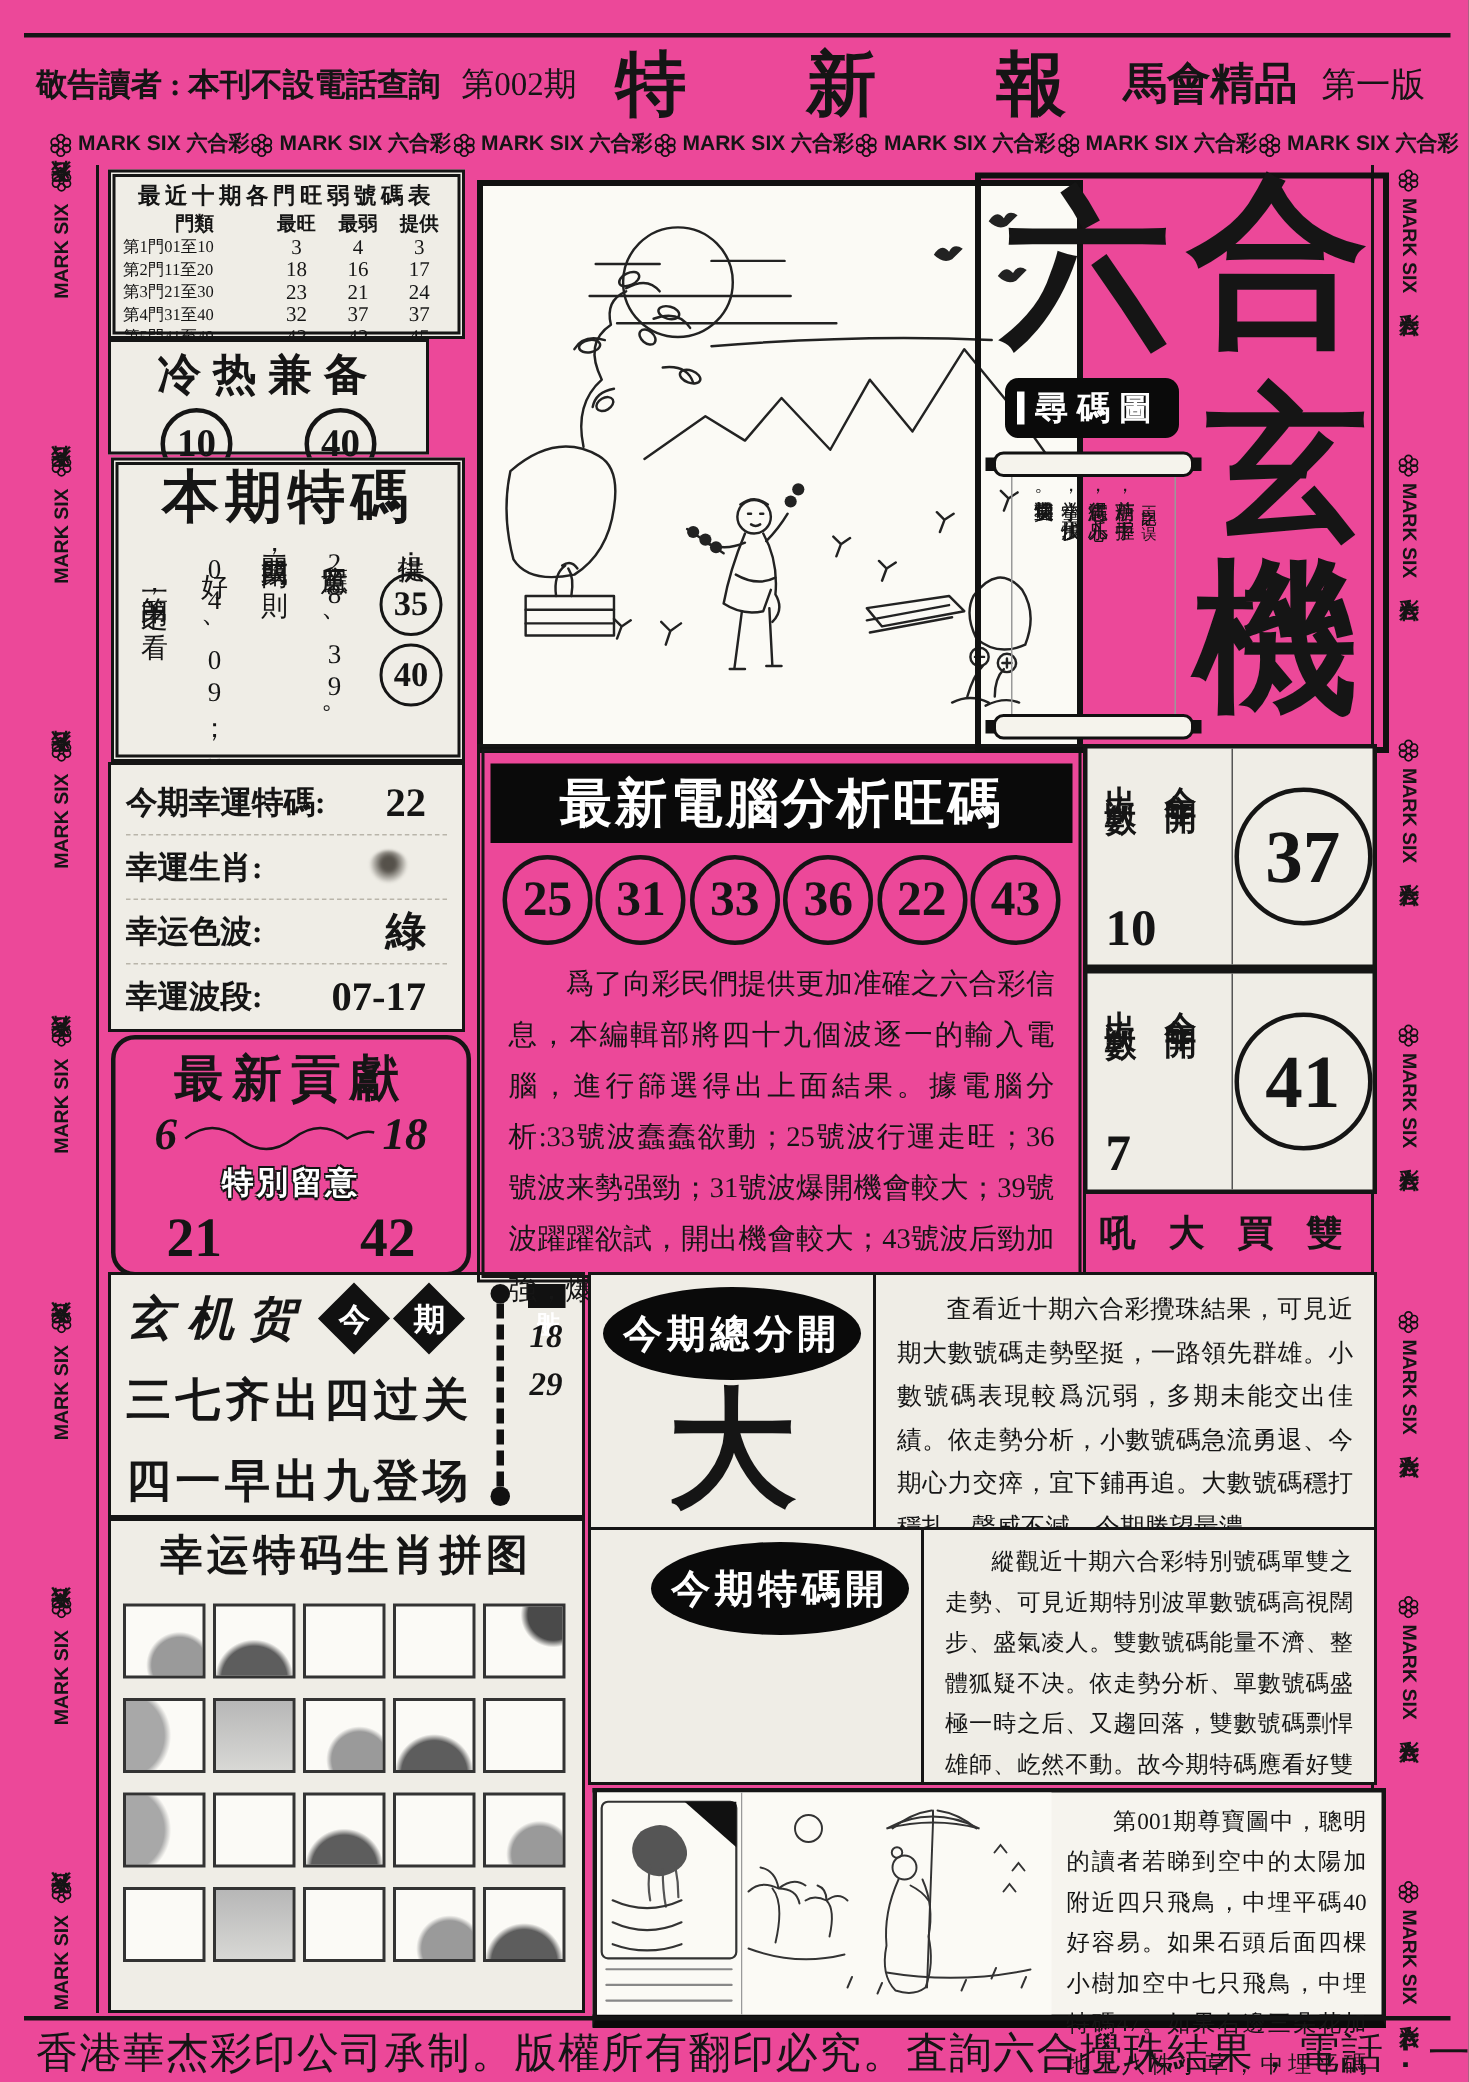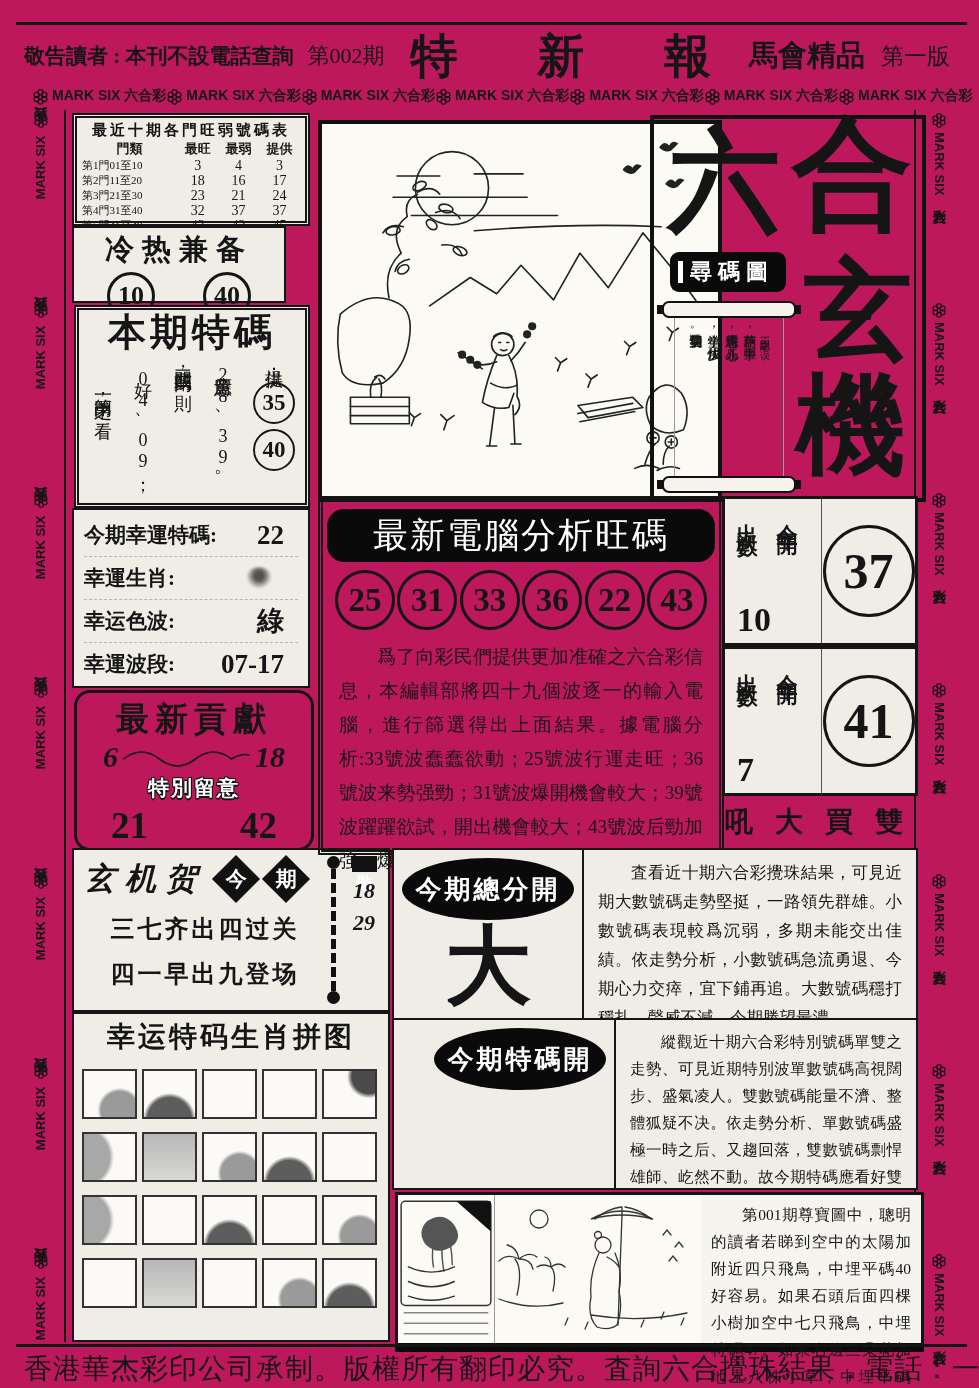--- a/index.html
+++ b/index.html
@@ -1,18 +1,18 @@
 <!DOCTYPE html>
 <html><head>
 <meta charset="utf-8">
 <style>
   html,body { margin:0; padding:0; background:#777; }
   .page {
     position:relative; width:979px; height:1388px; margin:0 auto;
-    background:#be185d; color:#151515; overflow:hidden;
+    background:#ec4899; color:#151515; overflow:hidden;
     font-family:"Liberation Serif","DejaVu Serif",serif;
   }
   .abs { position:absolute; }
   .box { position:absolute; border:2px solid #151515; background:#efede6; box-sizing:border-box; }
   .dbl { border:5px double #151515; }
   .vtxt { writing-mode:vertical-rl; text-orientation:upright; }
   .circle { display:flex; align-items:center; justify-content:center;
     border:3px solid #151515; border-radius:50%; font-weight:bold; background:transparent; }
 
   
@@ -77,21 +77,21 @@
   .contrib-bottom { display:flex; justify-content:space-between; padding:0 34px; margin-top:2px; }
   .contrib-bottom .n { font-size:37px; font-weight:bold; }
 
   .xuanji { left:72px; top:848px; width:318px; height:164px; display:flex; }
   .xj-main { flex:1; padding:8px 0 0 10px; }
   .xj-titlerow { display:flex; align-items:center; gap:8px; }
   .xj-script { font-size:31px; font-weight:bold; font-style:italic; letter-spacing:10px; }
   .diamond { width:34px; height:34px; background:#111; transform:rotate(45deg); display:flex;
     align-items:center; justify-content:center; margin:0 4px; }
   .diamond span { transform:rotate(-45deg); color:#fff; font-size:21px; font-weight:bold; }
-  .xj-line { font-size:24px; font-weight:bold; letter-spacing:3px; margin-top:13px; white-space:nowrap;text-align:center; }
+  .xj-line { font-size:30px; font-weight:bold; letter-spacing:3px; margin-top:13px; white-space:nowrap; }
   .xj-side { width:62px; display:flex; padding:6px 0; }
   .xj-dash { width:14px; display:flex; flex-direction:column; align-items:center; }
   .xj-dot { width:13px; height:13px; border-radius:50%; background:#111; }
   .xj-dashline { flex:1; border-left:5px dashed #111; width:0; }
   .xj-colr { flex:1; display:flex; flex-direction:column; align-items:center; gap:6px; }
   .xj-black { background:#111; color:#fff; writing-mode:vertical-rl; text-orientation:upright;
     font-size:15px; font-weight:bold; padding:6px 3px; letter-spacing:2px; }
   .xj-num { font-size:22px; font-style:italic; font-weight:bold; }
 
   .puzzle { left:72px; top:1012px; width:318px; height:330px; padding:4px 8px; }
@@ -103,21 +103,21 @@
         radial-gradient(circle at 82% 62%, #6f6f6f 0 22%, transparent 30%); }
   .fC { background:linear-gradient(#b7b7b7,#d8d8d5); }
   .fD { background:#fbfaf6 radial-gradient(circle at 50% 105%, #5d5d5d 0 40%, transparent 48%); }
   .fE { background:#fbfaf6 radial-gradient(circle at -5% 50%, #a8a8a8 0 48%, transparent 56%); }
   .fF { background:#fbfaf6 radial-gradient(circle at 88% 12%, #4a4a4a 0 28%, transparent 36%); }
 
   
   .illus { left:318px; top:120px; width:396px; height:374px; border:4px solid #111; background:#fbfaf5; }
   .computer { left:318px; top:496px; width:396px; height:349px; border:5px double #151515; }
   .comp-banner { margin:8px 4px 6px; background:#0a0a0a; color:#fff; text-align:center;
-    font-size:35px; font-weight:normal; letter-spacing:2px; padding:3px 0;border-radius:17px; }
+    font-size:35px; font-weight:bold; letter-spacing:2px; padding:3px 0; }
   .comp-circles { display:flex; justify-content:space-between; padding:2px 12px; }
   .comp-circles .circle { width:54px; height:54px; font-size:33px; border-width:3px; }
   .comp-para { padding:8px 16px 0; font-size:19px; line-height:34px; text-align:justify; text-indent:2em; }
 
   
   .callig { left:650px; top:115px; width:268px; height:379px; border:4px solid #111; }
   .big-ch { position:absolute; font-weight:bold; line-height:1; }
   .seek-label { position:absolute; left:16px; top:133px; background:#0a0a0a; color:#fff;
     border-radius:9px; display:flex; align-items:center; gap:7px; padding:5px 12px 5px 8px; }
   .seek-label .bar { width:5px; height:22px; background:#fff; }
@@ -133,21 +133,21 @@
 
   .stat { left:722px; width:196px; height:150px; border:3px solid #151515; position:absolute;
     display:flex; box-sizing:border-box; background:#efede6; }
   .stat-left { width:84px; border-right:1.5px solid #555; padding:8px 4px 4px 8px; display:flex; flex-direction:column; }
   .stat-labels { display:flex; gap:12px; }
   .stat-labels span { writing-mode:vertical-rl; text-orientation:upright; font-size:21px; font-weight:bold; letter-spacing:6px; }
   .stat-count { font-size:34px; font-weight:bold; margin-top:auto; margin-left:4px; }
   .stat-right { flex:1; display:flex; align-items:center; justify-content:center; }
   .stat-right .circle { width:86px; height:86px; font-size:50px; border-width:3.5px; }
   .slogan { left:722px; top:800px; width:196px; height:44px; position:absolute;
-    display:flex; align-items:center; justify-content:center; font-size:28px; font-weight:bold; letter-spacing:22px;
+    display:flex; align-items:center; justify-content:center; font-size:24px; font-weight:bold; letter-spacing:22px;
     padding-left:10px; box-sizing:border-box; white-space:nowrap; }
 
   
   .badge { background:#0a0a0a; color:#fff; border-radius:50%; display:flex; align-items:center;
     justify-content:center; font-weight:bold; }
   .total { left:392px; top:848px; width:526px; height:172px; display:flex; }
   .sp { left:392px; top:1018px; width:526px; height:172px; display:flex;padding-left:32px; }
   .wide-left { width:188px; border-right:2px solid #151515; display:flex; flex-direction:column; align-items:center; padding-top:8px; }
   .wide-left .badge { width:172px; height:62px; font-size:26px; letter-spacing:3px; }
   .total-big { font-size:86px; font-weight:bold; line-height:92px; }

